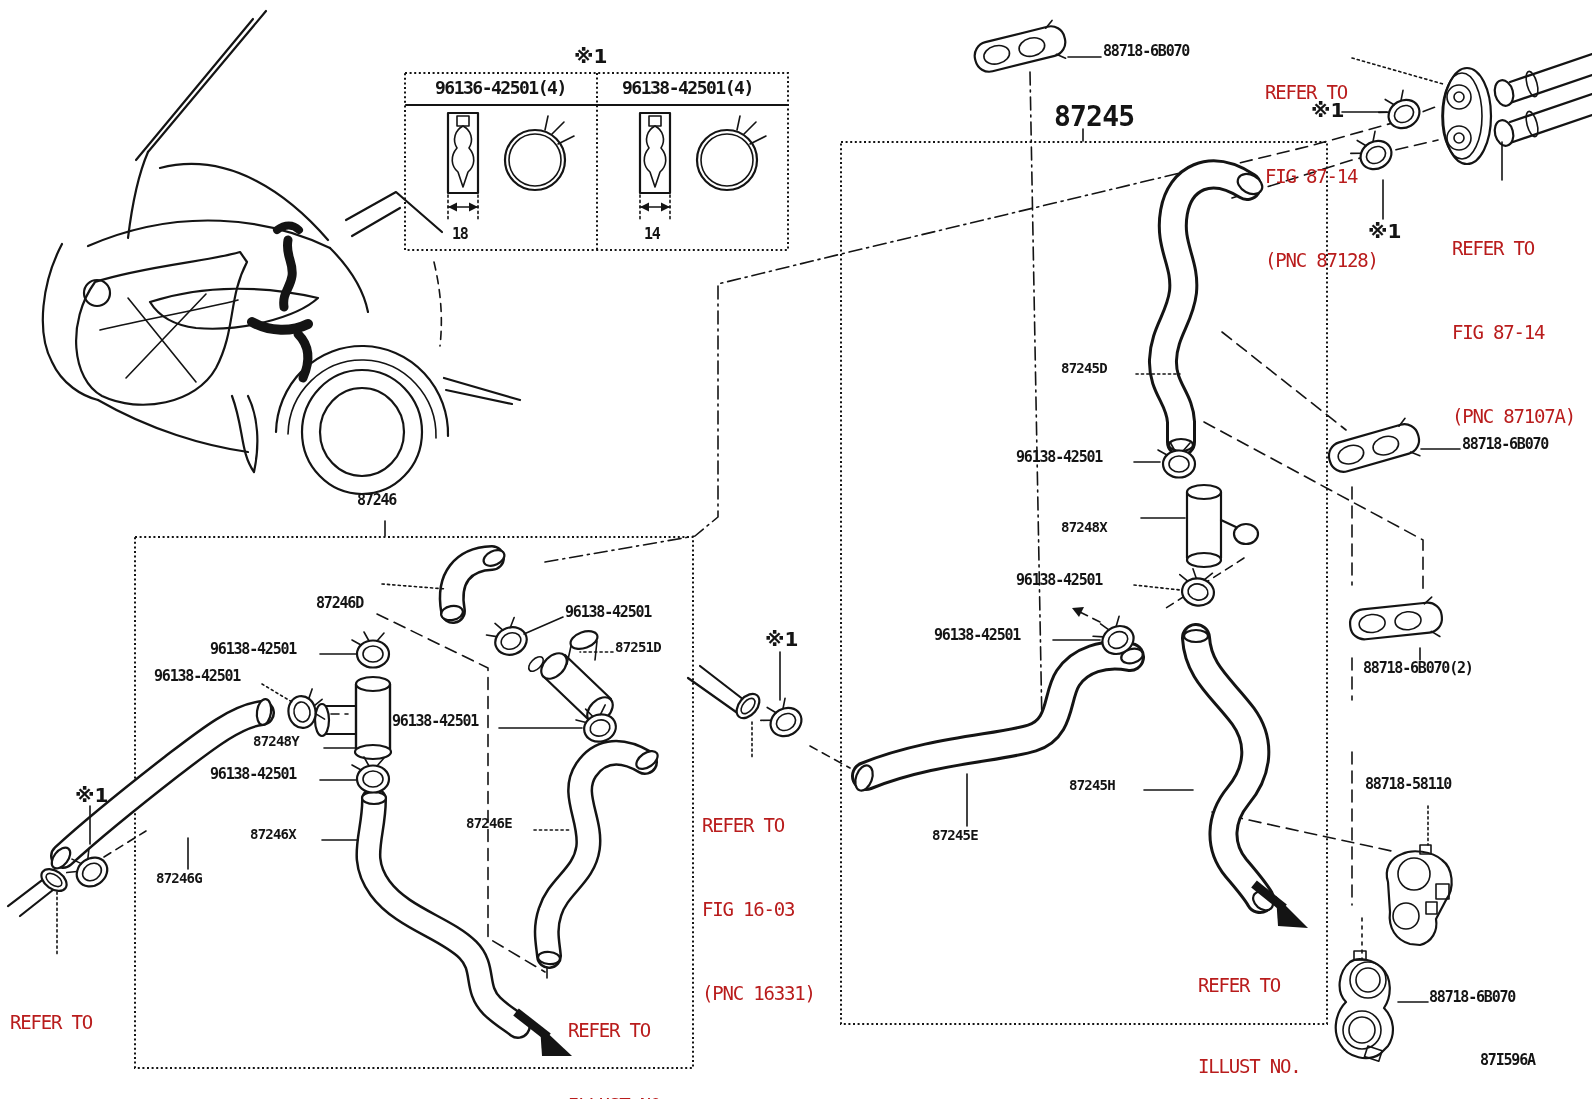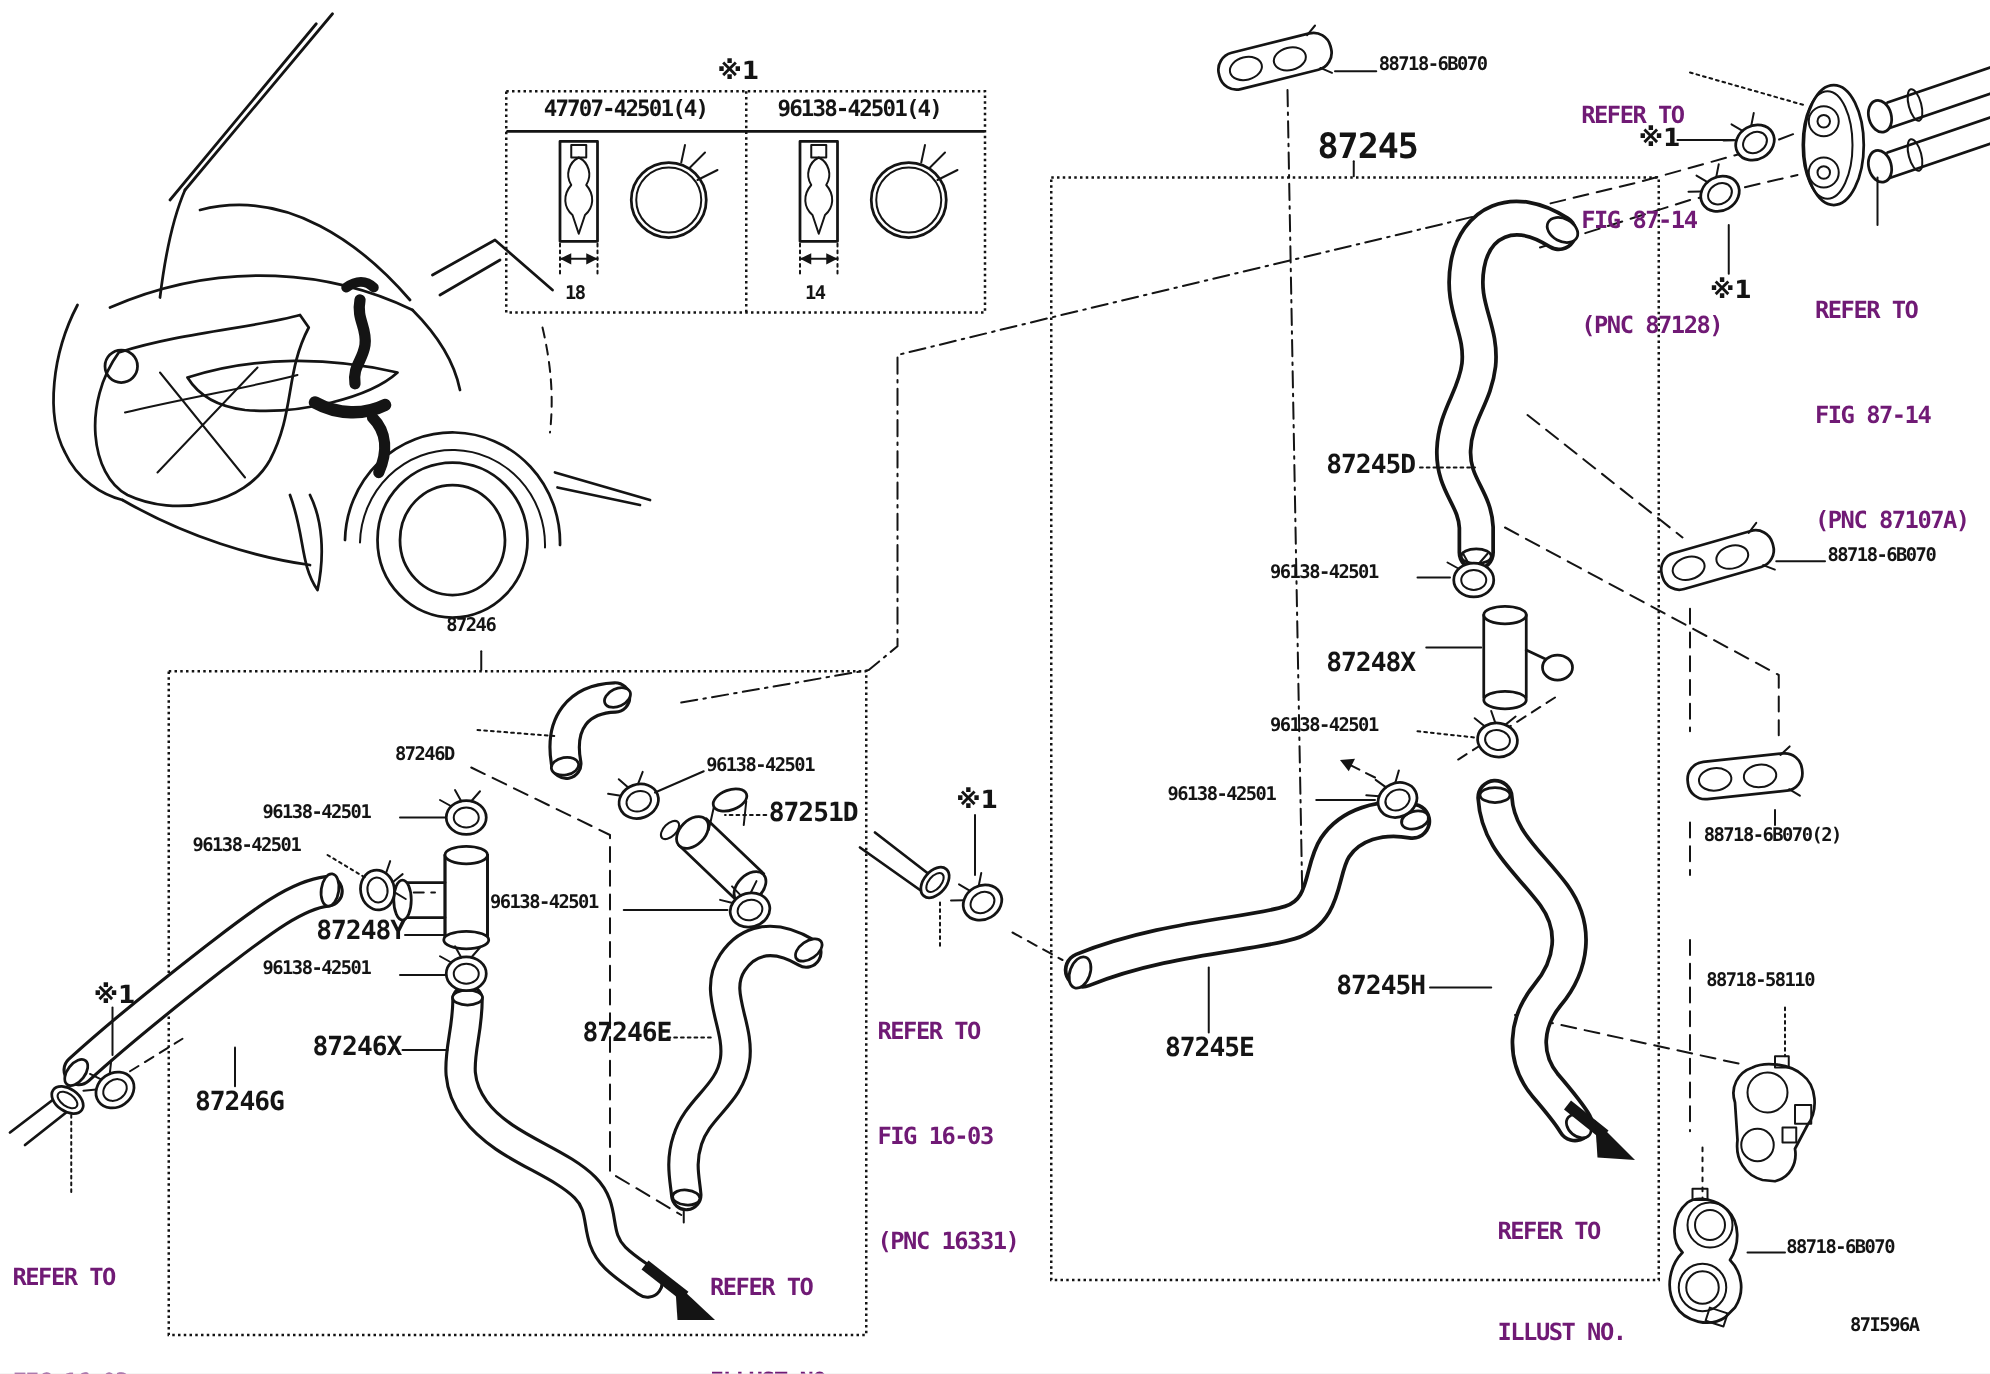--- a/index.html
+++ b/index.html
@@ -13,25 +13,25 @@
   .dsh3{stroke-dasharray:8,6}
   .ddt{stroke-dasharray:13,5,2,5}
   .dot{stroke-dasharray:2.2,3.2}
   .dot2{stroke-dasharray:3,5}
   .fillink{fill:#141414;stroke:none}
   .wf{fill:#fff}
   .lbl{position:absolute;font-family:"DejaVu Sans Mono","Liberation Mono",monospace;
        font-weight:700;color:#141414;letter-spacing:-1.2px;white-space:pre;line-height:1}
   .fs18{font-size:18px;letter-spacing:-1.5px}
   .fs19{font-size:15px}
-  .fs21{font-size:21px;letter-spacing:-0.8px}
+  .fs21{font-size:14px;letter-spacing:-0.8px}
   .fs22{font-size:28px;letter-spacing:-0.8px}
   .star{font-family:"DejaVu Sans","Liberation Sans",sans-serif;font-weight:700;font-size:20px;letter-spacing:0}
   .ref{position:absolute;font-family:"DejaVu Sans Mono","Liberation Mono",monospace;
-       font-weight:700;color:#701a75;font-size:19px;letter-spacing:-1.2px;line-height:28px;white-space:pre}
+       font-weight:400;color:#b91c1c;font-size:19px;letter-spacing:-1.2px;line-height:28px;white-space:pre}
   .ref.lh25{line-height:25px}
   .ref.lh27{line-height:27px}
   .ref span{display:block}
 </style>
 </head>
 <body>
 
 <div id="stage">
 
 <svg width="1592" height="1099" viewBox="0 0 1592 1099">
@@ -284,21 +284,21 @@
     <line x1="320" y1="780" x2="356" y2="780" class="ln15"></line>
     <line x1="322" y1="840" x2="358" y2="840" class="ln15"></line>
     <line x1="534" y1="830" x2="570" y2="830" class="ln15 dot"></line>
     <line x1="188" y1="869" x2="188" y2="838" class="ln15"></line>
     <line x1="90" y1="806" x2="90" y2="844" class="ln15"></line>
     <line x1="57" y1="892" x2="57" y2="954" class="ln15 dot"></line>
   </g>
 </svg>
 
 <span class="lbl star" style="left:574px;top:46px">※1</span>
-<span class="lbl fs18" style="left:435px;top:79px">47707-42501(4)</span>
+<span class="lbl fs18" style="left:435px;top:79px">96136-42501(4)</span>
 <span class="lbl fs18" style="left:622px;top:79px">96138-42501(4)</span>
 <span class="lbl fs19" style="left:452px;top:227px">18</span>
 <span class="lbl fs19" style="left:644px;top:227px">14</span>
 
 <span class="lbl fs19" style="left:1103px;top:44px">88718-6B070</span>
 <div class="ref" style="left:1265px;top:22px">
   <span>REFER TO</span>
   <span>FIG 87-14</span>
   <span>(PNC 87128)</span>
 </div>

